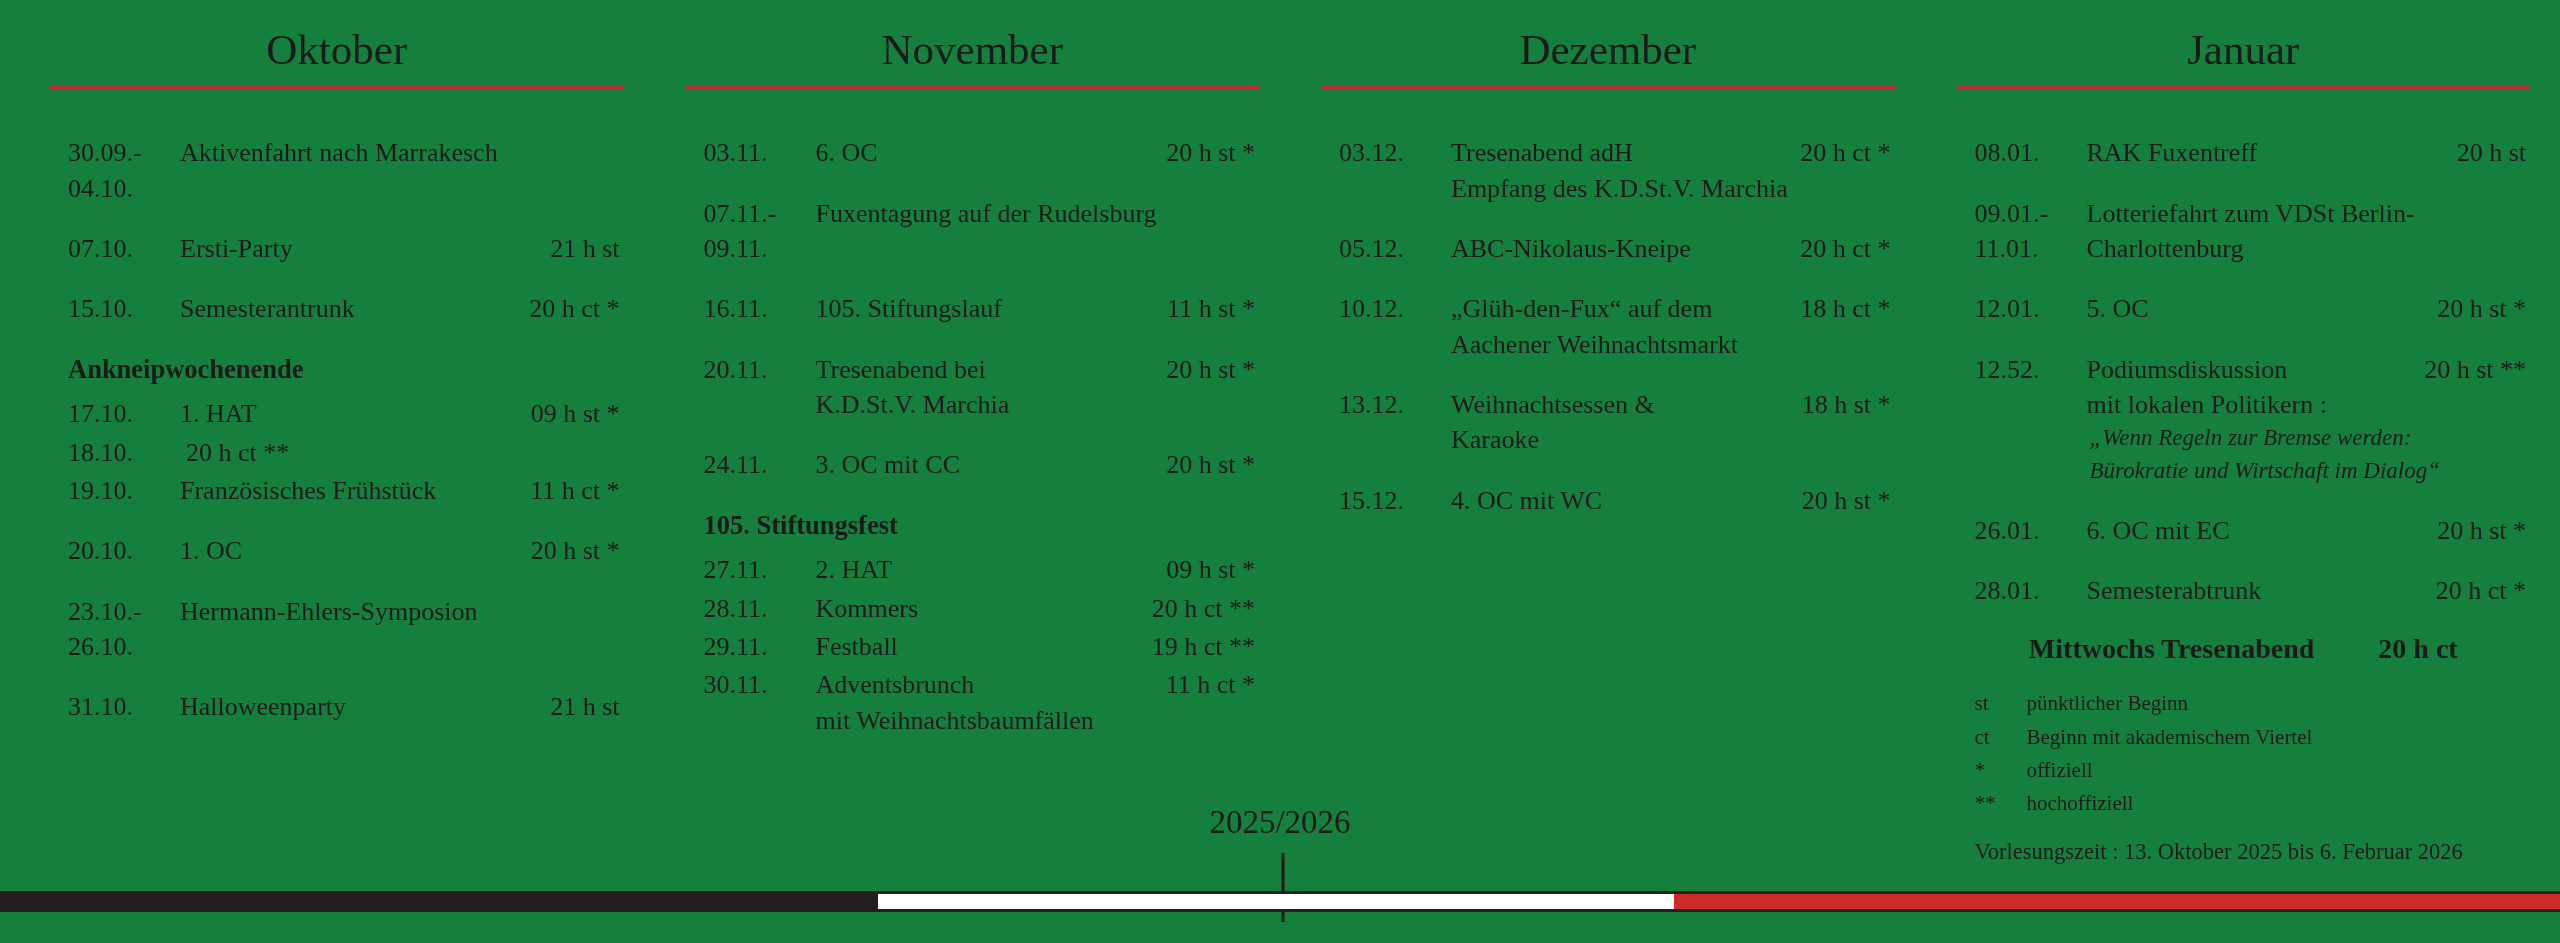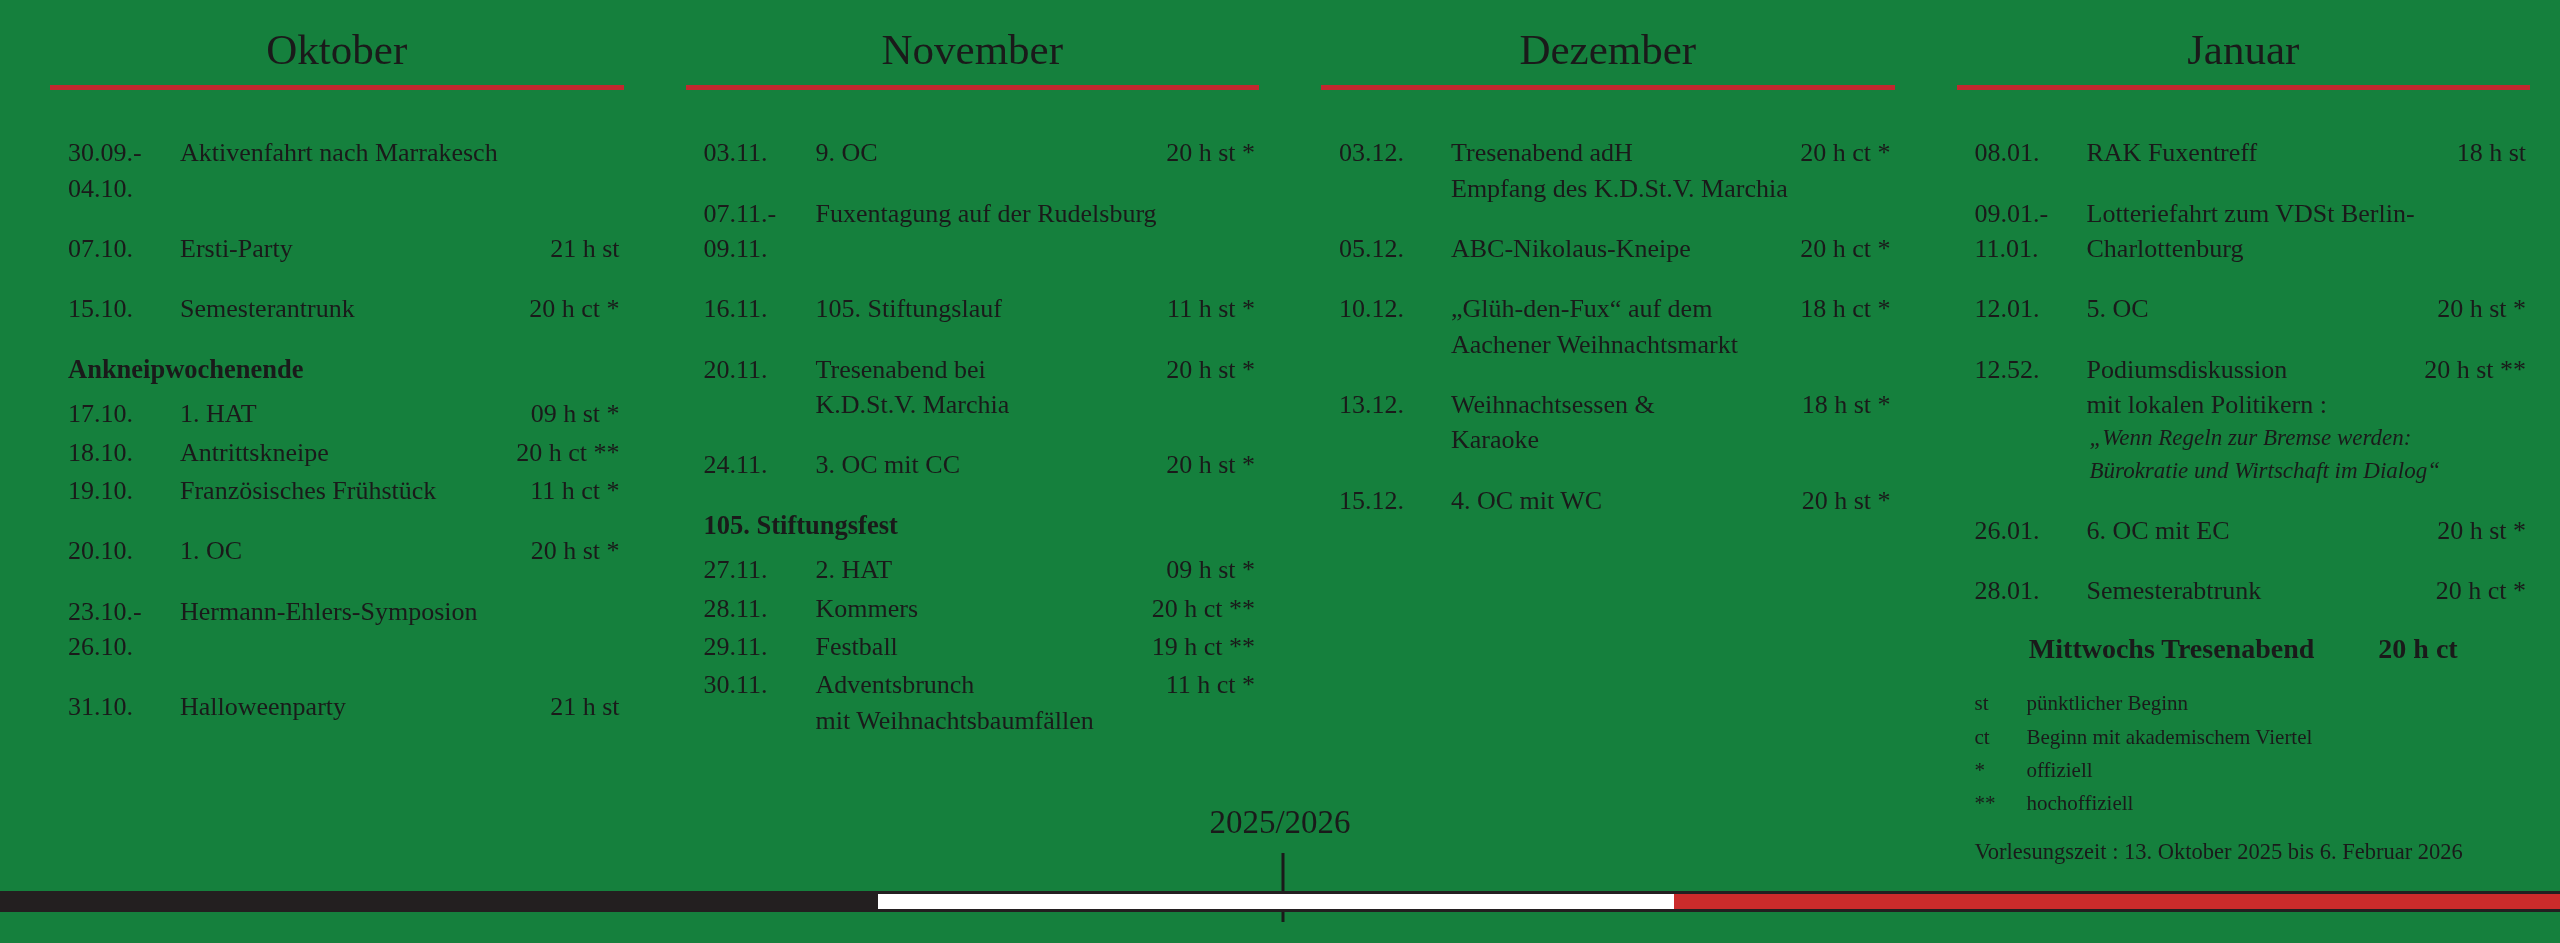--- a/index.html
+++ b/index.html
@@ -78,23 +78,20 @@
             </div>
             <div class="desc">
               <div class="line">1. HAT</div>
             </div>
             <div class="time">09 h st *</div>
           </div>
           <div class="row tight">
             <div class="dates">
               <div class="date">18.10.</div>
             </div>
-            <div class="desc">
-              <div class="line">Antrittskneipe</div>
-            </div>
             <div class="time">20 h ct **</div>
           </div>
           <div class="row">
             <div class="dates">
               <div class="date">19.10.</div>
             </div>
             <div class="desc">
               <div class="line">Französisches Frühstück</div>
             </div>
             <div class="time">11 h ct *</div>
@@ -130,21 +127,21 @@
       </section>
       <section class="month">
         <h2 class="month-title">November</h2>
         <div class="rule"></div>
         <div class="events">
           <div class="row">
             <div class="dates">
               <div class="date">03.11.</div>
             </div>
             <div class="desc">
-              <div class="line">9. OC</div>
+              <div class="line">6. OC</div>
             </div>
             <div class="time">20 h st *</div>
           </div>
           <div class="row">
             <div class="dates">
               <div class="date">07.11.-</div>
               <div class="date">09.11.</div>
             </div>
             <div class="desc">
               <div class="line">Fuxentagung auf der Rudelsburg</div>
@@ -276,21 +273,21 @@
         <h2 class="month-title">Januar</h2>
         <div class="rule"></div>
         <div class="events">
           <div class="row">
             <div class="dates">
               <div class="date">08.01.</div>
             </div>
             <div class="desc">
               <div class="line">RAK Fuxentreff</div>
             </div>
-            <div class="time">18 h st</div>
+            <div class="time">20 h st</div>
           </div>
           <div class="row">
             <div class="dates">
               <div class="date">09.01.-</div>
               <div class="date">11.01.</div>
             </div>
             <div class="desc">
               <div class="line">Lotteriefahrt zum VDSt Berlin-</div>
               <div class="line">Charlottenburg</div>
             </div>

